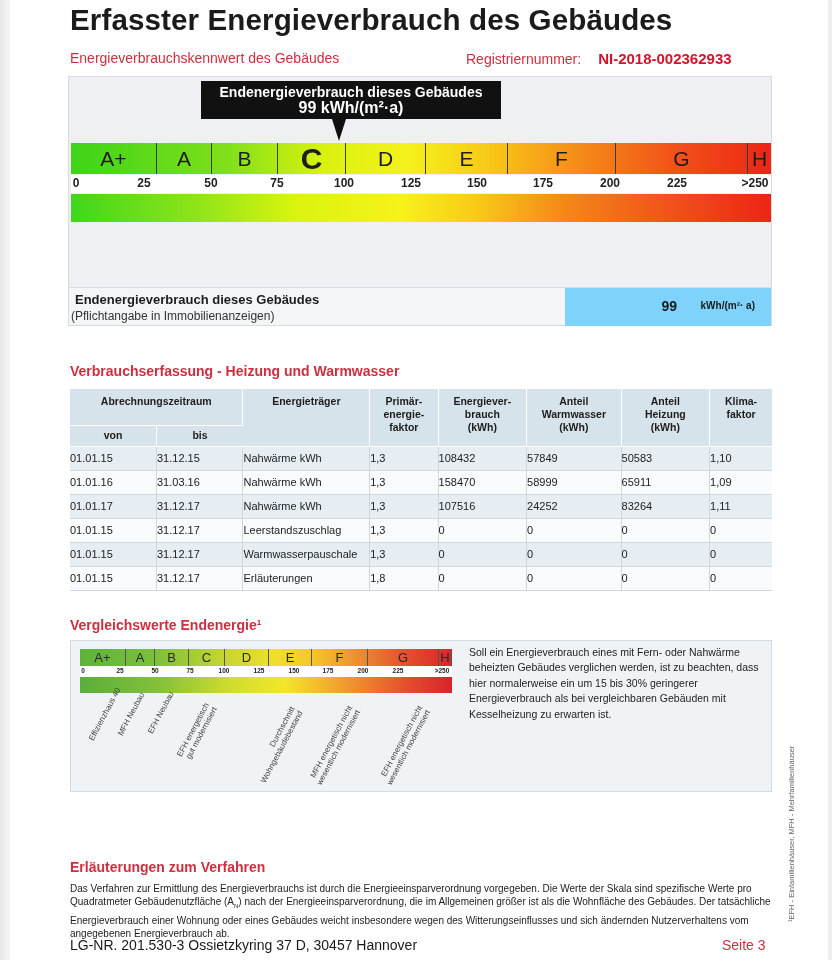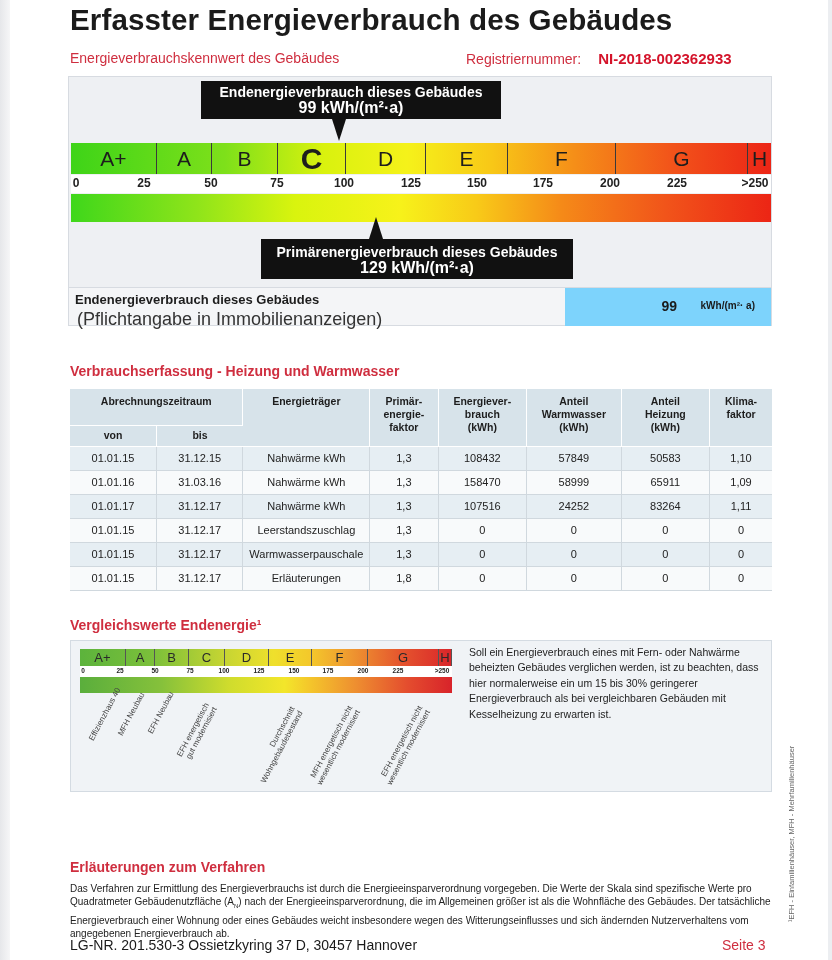--- a/index.html
+++ b/index.html
@@ -26,32 +26,32 @@
   .classbar { position: absolute; left: 2px; top: 66px; width: 700px; height: 31px; background: linear-gradient(90deg, #3ed418 0%, #7ee01a 22%, #d9f20e 36%, #f5f21a 48%, #f8c817 60%, #f58e18 72%, #f2531a 86%, #ec2516 100%); }
   .cls { position: absolute; top: 0; height: 31px; text-align: center; font-size: 21px; line-height: 31px; color: #1d1d1d; border-right: 1px solid #3a3a3a; }
   .cls.big { font-size: 30px; font-weight: bold; line-height: 31px; }
   .cls.last { border-right: none; }
   .ticks { position: absolute; left: 2px; top: 98px; width: 700px; height: 18px; background: #fff; }
   .tick { position: absolute; top: 1px; font-size: 12px; font-weight: bold; color: #222; transform: translateX(-50%); }
   .gradbar { position: absolute; left: 2px; top: 117px; width: 700px; height: 28px; background: linear-gradient(90deg, #3fd71b 0%, #8fe41a 18%, #d9f40e 32%, #f7f21a 47%, #f8ca18 58%, #f58a18 70%, #f1541a 85%, #ec2515 100%); }
 
   .endrow { position: absolute; left: 0; top: 210px; width: 702px; height: 38px; background: #f4f5f7; border-top: 1px solid #d7dbe1; }
   .endrow .lbl { position: absolute; left: 6px; top: 4px; font-size: 13px; font-weight: bold; color: #1d1d1d; }
-  .endrow .sub { position: absolute; left: 8px; top: 21px; font-size: 18px; color: #333; }
+  .endrow .sub { position: absolute; left: 2px; top: 21px; font-size: 12px; color: #333; }
   .endrow .valbox { position: absolute; left: 496px; top: 0; width: 206px; height: 38px; background: #7dd3fc; }
   .endrow .val { position: absolute; right: 94px; top: 10px; font-size: 14px; font-weight: bold; }
   .endrow .unit { position: absolute; right: 16px; top: 12px; font-size: 10px; font-weight: bold; }
 
   .h2 { position: absolute; left: 70px; font-size: 14px; font-weight: bold; color: #cf2e3f; }
 
   
   table.cons { position: absolute; left: 70px; top: 389px; width: 702px; border-collapse: collapse; font-size: 11px; }
   table.cons th { background: #d7e3ea; font-weight: bold; color: #1d1d1d; font-size: 10.5px; line-height: 13px; vertical-align: top; padding-top: 6px; border-right: 1px solid #fff; border-bottom: 1px solid #fff; text-align: center; }
   table.cons th.sub { vertical-align: middle; padding-top: 0; height: 21px; }
-  table.cons td { height: 24px; text-align: center; border-right: 1px solid #d0d8de; border-bottom: 1px solid #d0d8de; color: #222; }
+  table.cons td { height: 24px; border-right: 1px solid #d0d8de; border-bottom: 1px solid #d0d8de; color: #222; }
   table.cons tr.odd td { background: #e6eef3; }
   table.cons tr.even td { background: #f8fafb; }
   table.cons td:last-child, table.cons th:last-child { border-right: none; }
 
   
   .cmpbox { position: absolute; left: 70px; top: 640px; width: 702px; height: 152px; background: #f0f3f6; border: 1px solid #d4dbe2; }
   .smallclass { position: absolute; left: 9px; top: 8px; width: 372px; height: 17px; background: linear-gradient(90deg, #5cb33c 0%, #7cc03a 20%, #c3d433 38%, #efe02c 52%, #f4c82b 62%, #ef9b30 72%, #e5562e 86%, #d9252a 100%); }
   .smallclass .cls { height: 17px; font-size: 13px; line-height: 17px; color: #2a2a2a; border-right: 1px solid #555; }
   .smallticks { position: absolute; left: 9px; top: 25px; width: 372px; height: 11px; background: #fff; }
   .smallticks .tick { font-size: 6.5px; top: 1px; }
@@ -106,24 +106,20 @@
     <span class="tick" style="left:340px">125</span>
     <span class="tick" style="left:406px">150</span>
     <span class="tick" style="left:472px">175</span>
     <span class="tick" style="left:539px">200</span>
     <span class="tick" style="left:606px">225</span>
     <span class="tick" style="left:684px">&gt;250</span>
   </div>
 
   <div class="gradbar"></div>
 
-  <div class="callout callout-bot">
-    <div class="l1">Primärenergieverbrauch dieses Gebäudes</div>
-    <div class="l2">129 kWh/(m²·a)</div>
-  </div>
 
   <div class="endrow">
     <div class="lbl">Endenergieverbrauch dieses Gebäudes</div>
     <div class="sub">(Pflichtangabe in Immobilienanzeigen)</div>
     <div class="valbox">
       <span class="val">99</span>
       <span class="unit">kWh/(m²· a)</span>
     </div>
   </div>
 </div>

